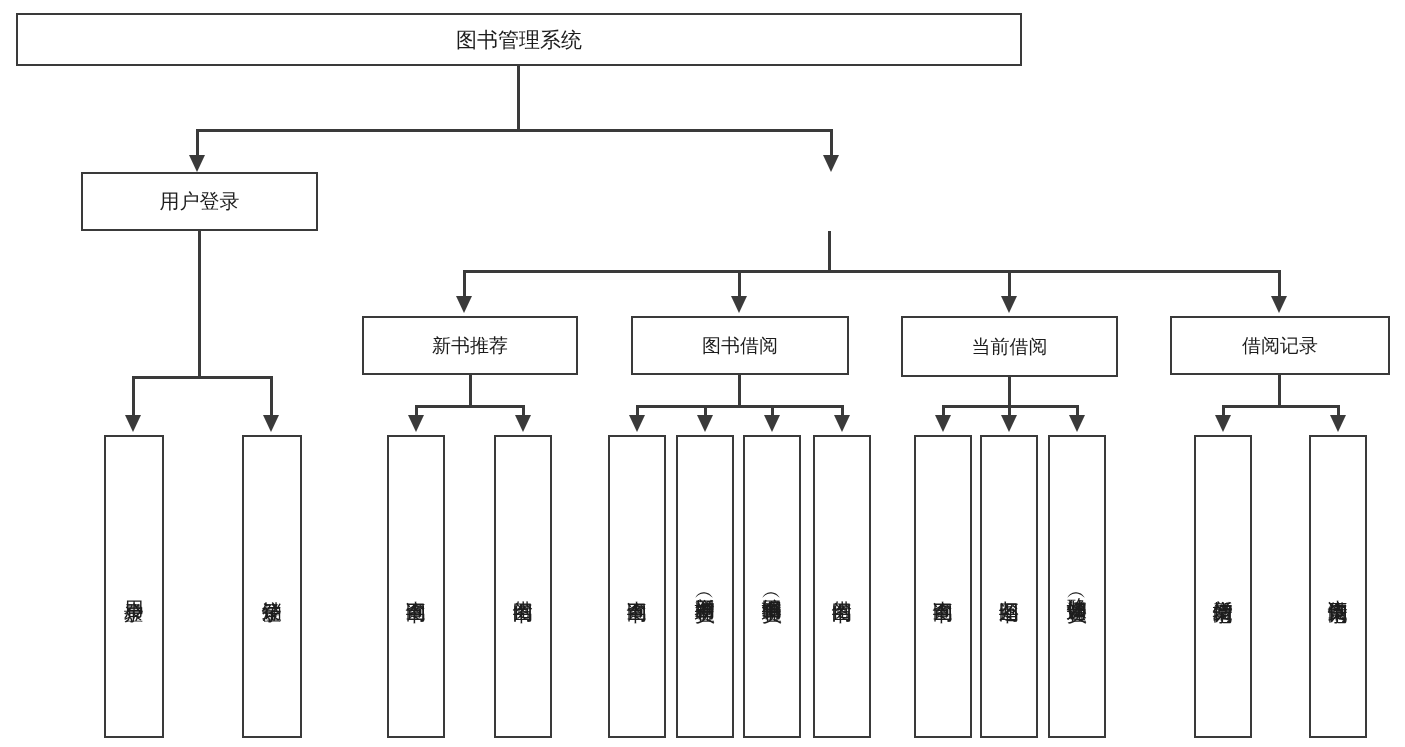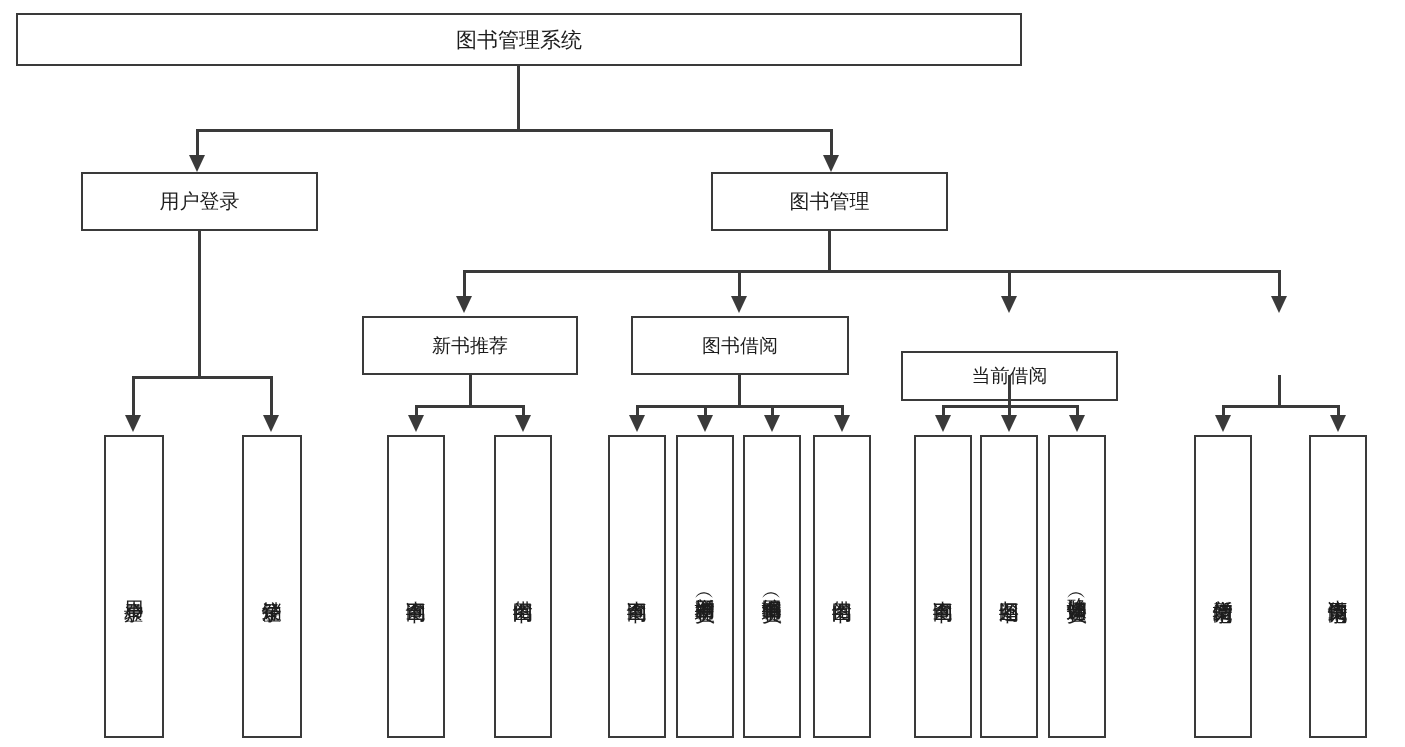--- a/index.html
+++ b/index.html
@@ -101,23 +101,20 @@
   <div class="vline" style="left:196px; top:129px; height:28px;"></div>
   <div class="arrow" style="left:189px; top:155px;"></div>
 
   <div class="vline" style="left:830px; top:129px; height:28px;"></div>
   <div class="arrow" style="left:823px; top:155px;"></div>
 
   <div class="node level2" style="left:81px; top:172px; width:237px; height:59px;">
     <span class="lbl">用户登录</span>
   </div>
 
-  <div class="node level2" style="left:711px; top:172px; width:237px; height:59px;">
-    <span class="lbl">图书管理</span>
-  </div>
 
   <div class="vline" style="left:198px; top:231px; height:147px;"></div>
   <div class="hline" style="left:132px; top:376px; width:138px;"></div>
   <div class="vline" style="left:132px; top:376px; height:41px;"></div>
   <div class="arrow" style="left:125px; top:415px;"></div>
   <div class="vline" style="left:270px; top:376px; height:41px;"></div>
   <div class="arrow" style="left:263px; top:415px;"></div>
 
   <div class="node leaf" style="left:104px; top:435px; width:60px; height:303px;">
     <span class="lbl">用户登录</span>
@@ -140,22 +137,25 @@
 
   <div class="vline" style="left:1278px; top:270px; height:28px;"></div>
   <div class="arrow" style="left:1271px; top:296px;"></div>
 
   <div class="node level3" style="left:631px; top:316px; width:218px; height:59px;">
     <span class="lbl">图书借阅</span>
   </div>
   <div class="node level3" style="left:362px; top:316px; width:216px; height:59px;">
     <span class="lbl">新书推荐</span>
   </div>
-  <div class="node level3" style="left:901px; top:316px; width:217px; height:50px;margin-top:35px;">
+  <div class="node level3" style="left:901px; top:316px; width:217px; height:61px;">
     <span class="lbl">当前借阅</span>
+  </div>
+  <div class="node level3" style="left:1170px; top:316px; width:220px; height:59px;">
+    <span class="lbl">借阅记录</span>
   </div>
 
   <div class="vline" style="left:469px; top:375px; height:32px;"></div>
   <div class="hline" style="left:415px; top:405px; width:110px;"></div>
   <div class="vline" style="left:415px; top:405px; height:12px;"></div>
   <div class="arrow" style="left:408px; top:415px;"></div>
   <div class="vline" style="left:522px; top:405px; height:12px;"></div>
   <div class="arrow" style="left:515px; top:415px;"></div>
 
   <div class="node leaf" style="left:387px; top:435px; width:58px; height:303px;">

